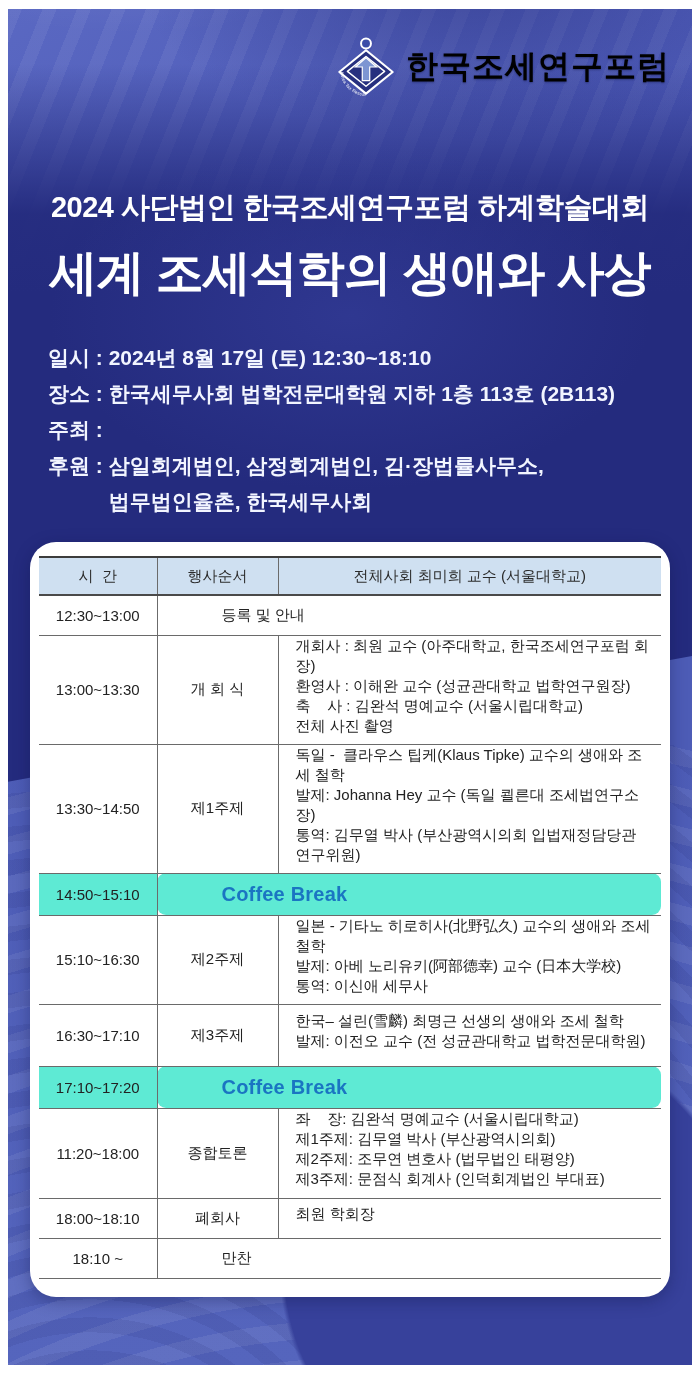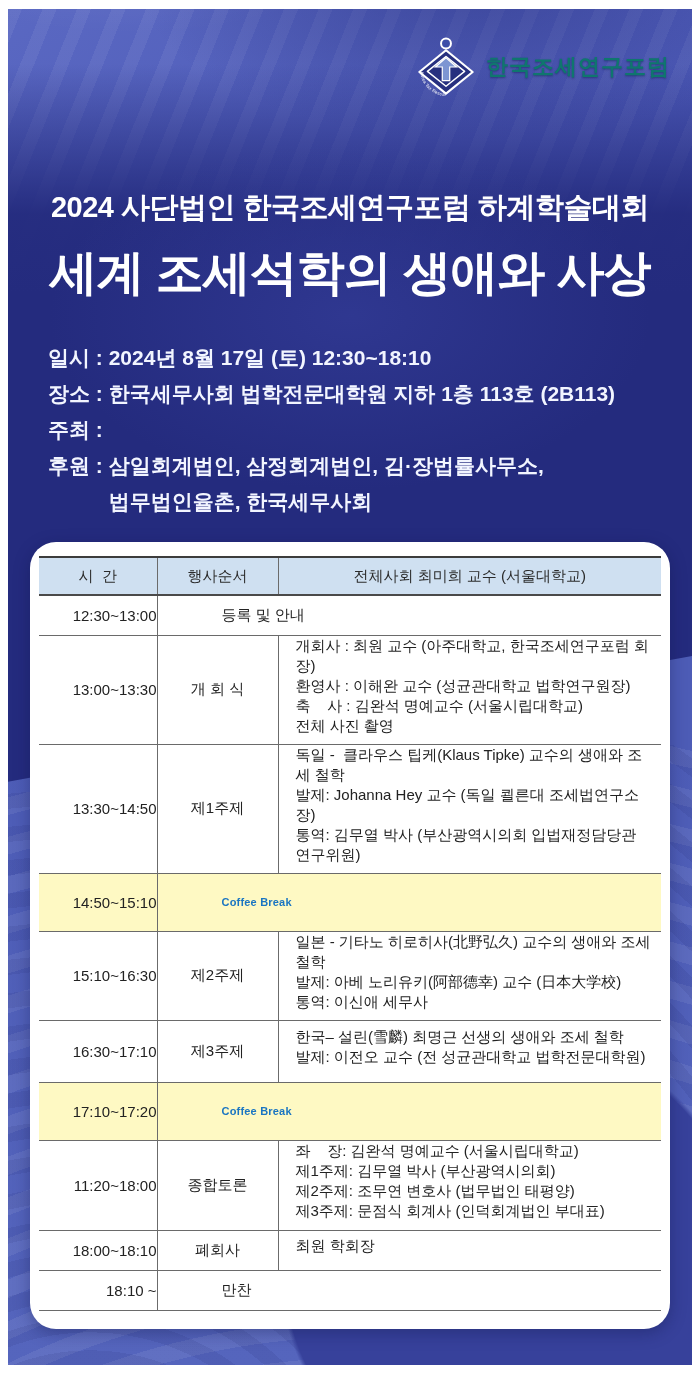--- a/index.html
+++ b/index.html
@@ -26,22 +26,22 @@
   .bg-dark { position:absolute; top:55px; left:0; right:0; height:740px;
     background:
       radial-gradient(ellipse 430px 250px at 50% 34%, rgba(64,74,172,0.40), rgba(64,74,172,0) 70%),
       linear-gradient(to bottom, rgba(36,43,126,0) 0px, rgba(36,43,126,0.96) 150px, #242b7e 230px);
     clip-path: polygon(0 0, 100% 0, 100% 80%, 0 97%);
   }
 
   
   .logo { position:absolute; top:36px; right:30px; display:flex; align-items:center; gap:9px; z-index:5; }
   .logo svg { display:block; }
-  .logo-text { color:#0f766e; font-family:"Liberation Serif", serif; font-weight:700;
-    font-size:22px; letter-spacing:1px; white-space:pre; text-shadow:0 1px 2px rgba(10,15,60,0.4); }
+  .logo-text { color:#000000; font-family:"Liberation Serif", serif; font-weight:700;
+    font-size:32px; letter-spacing:1px; white-space:pre; text-shadow:0 1px 2px rgba(10,15,60,0.4); }
 
   
   .subtitle { position:absolute; top:188px; left:0; width:100%; text-align:center; z-index:5;
     color:#ffffff; font-size:29px; font-weight:700; letter-spacing:-0.5px; white-space:pre; }
   .main-title { position:absolute; top:241px; left:0; width:100%; text-align:center; z-index:5;
     color:#ffffff; font-size:48px; font-weight:800; letter-spacing:-1px; white-space:pre; }
 
   
   .details { position:absolute; top:340px; left:48px; right:36px; z-index:5; color:#f2f5ff;
     font-size:21px; font-weight:600; }
@@ -59,25 +59,25 @@
   table.schedule col.c-event { width:121px; }
   thead th { background:#cfe0f1; color:#2b2b2b; font-size:15px; font-weight:400;
     border-top:2.5px solid #3c3c3c; border-bottom:2px solid #4a4a4a;
     height:38px; text-align:center; white-space:pre; }
   thead th.h-time, tbody td.time { border-right:1.4px solid #6b6b6b; }
   thead th.h-event { border-right:1.4px solid #6b6b6b; }
   tbody tr { border-top:1.2px solid #6a6a6a; }
   tbody tr:first-child { border-top:none; }
   tbody tr:last-child { border-bottom:1.4px solid #6a6a6a; }
   tbody td { font-size:15px; color:#222222; vertical-align:middle; }
-  td.time { text-align:right; white-space:pre; }
+  td.time { text-align:center; white-space:pre; }
   td.event { text-align:center; border-right:1.4px solid #6b6b6b; white-space:pre; }
   td.mergedcell { padding-left:64px; white-space:pre; height:40px; }
-  tr.coffee td { background:#fef9c3; }
-  tr.coffee td.mergedcell { color:#1a75c2; font-weight:700; font-size:11px; height:58px; letter-spacing:0.2px; }
+  tr.coffee td { background:#5eead4; }
+  tr.coffee td.mergedcell { color:#1a75c2; font-weight:700; font-size:20px; height:42px; letter-spacing:0.2px;border-radius:9px; }
   td.detailcell { padding:0 6px 8px 17px; }
   td.detailcell .cell-line { line-height:20px; white-space:pre-wrap; }
   tr.r-min84 td { height:84px; }
   tr.r-min62 td { height:62px; }
   tr.r-min90 td { height:90px; }
   tr.r-min40 td { height:40px; }
 </style>
 </head>
 <body>
 

